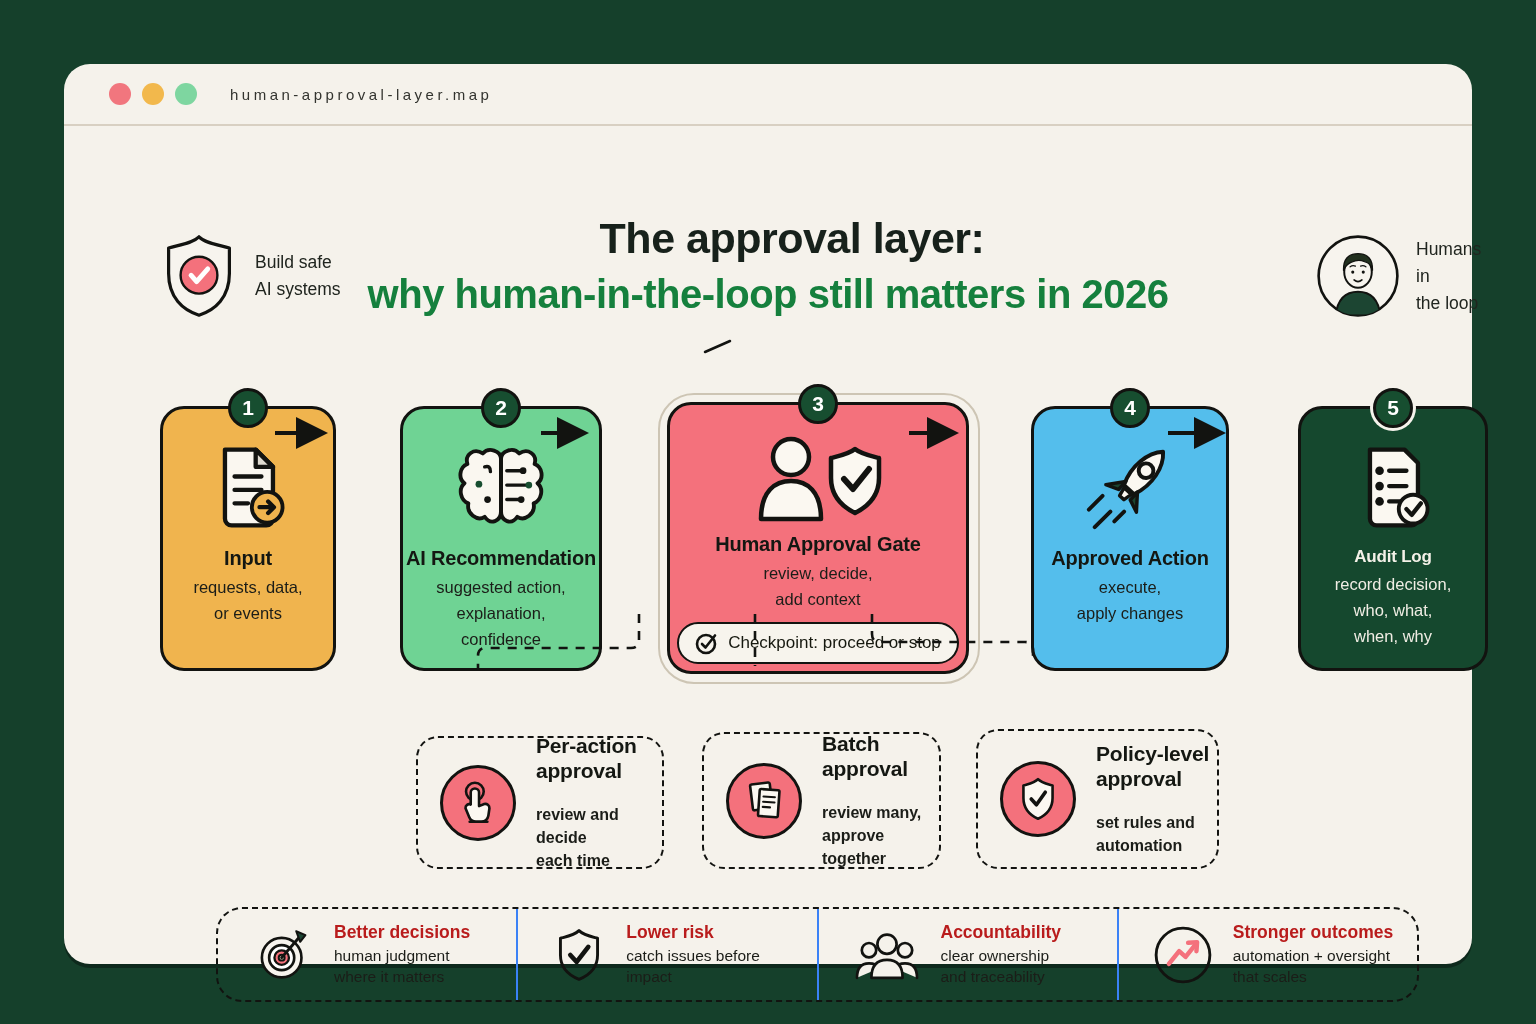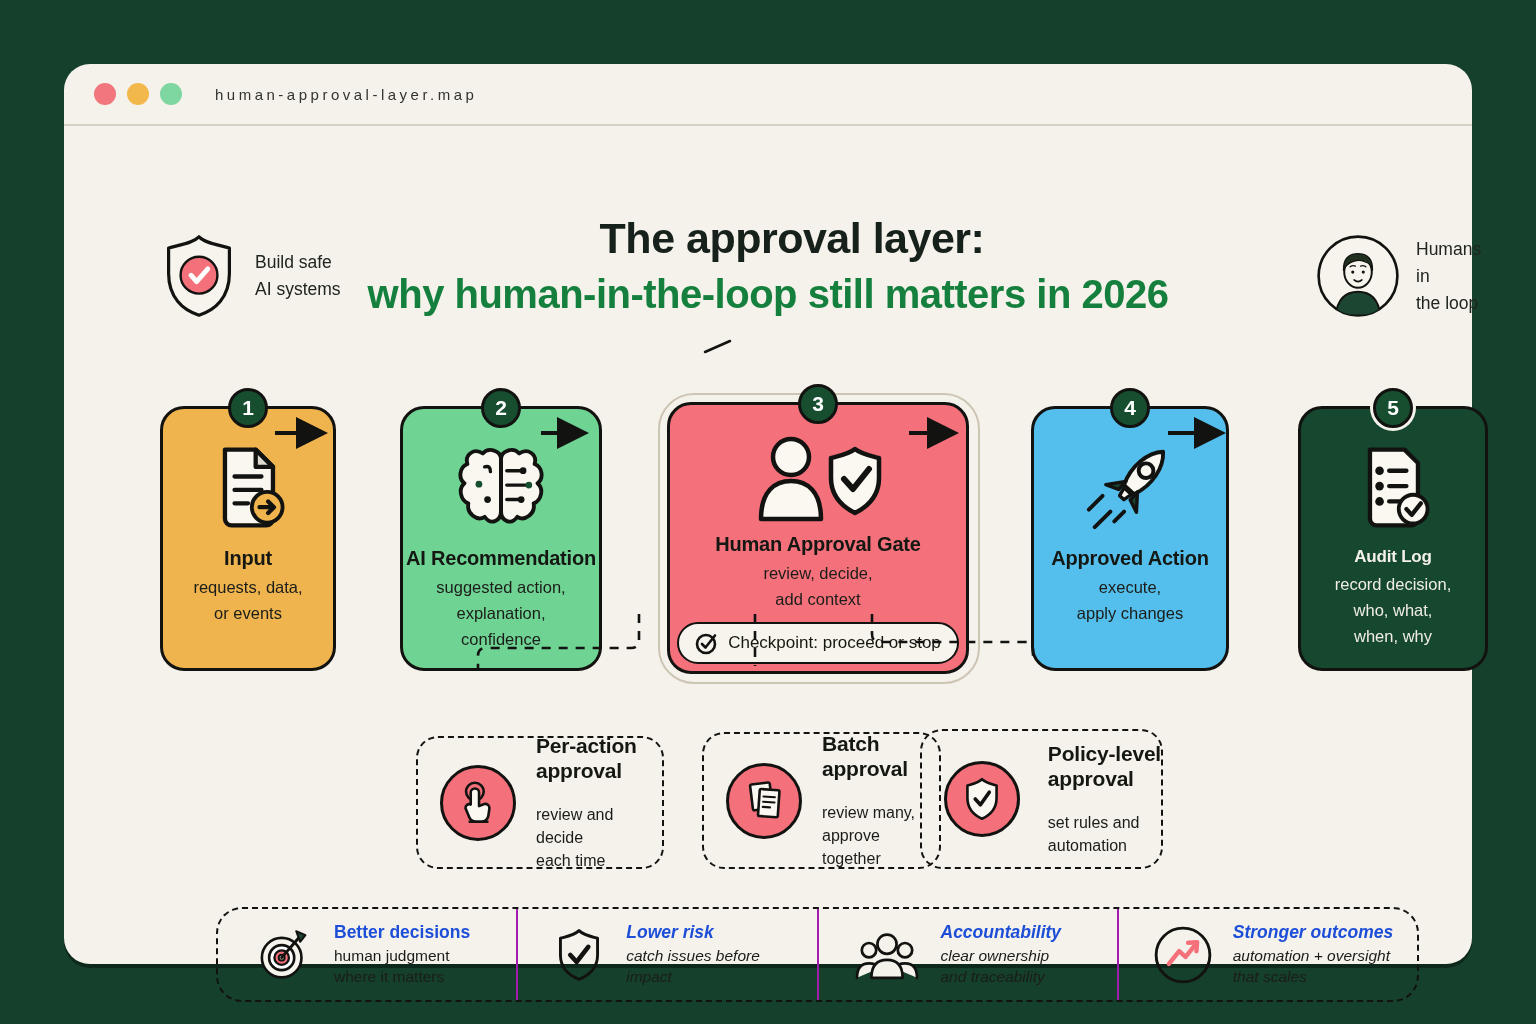--- a/index.html
+++ b/index.html
@@ -4,21 +4,21 @@
 <style>
   * { margin:0; padding:0; box-sizing:border-box; }
   html,body { width:1536px; height:1024px; }
   body { font-family:"Liberation Sans","DejaVu Sans",sans-serif; background:#15402B; position:relative; overflow:hidden; }
 
   .window { position:absolute; left:64px; top:64px; width:1408px; height:900px;
     background:#F5F2EB; border-radius:26px; box-shadow:0 4px 0 rgba(0,0,0,.35); }
 
   
   .titlebar { position:absolute; left:0; top:0; width:100%; height:62px;
-    border-bottom:2px solid #D8D0C2; display:flex; align-items:center; padding-left:30px;
+    border-bottom:2px solid #D8D0C2; display:flex; align-items:center; padding-left:45px;
     border-radius:26px 26px 0 0; }
   .dot { width:22px; height:22px; border-radius:50%; margin-right:11px; }
   .dot.red{ background:#F1767E; } .dot.yellow{ background:#F2B84C; } .dot.green{ background:#7ED6A0; }
   .filename { margin-left:22px; font-size:15px; letter-spacing:3.5px; color:#33342F; font-weight:500; }
 
   
   .hdr-badge { position:absolute; display:flex; align-items:center; gap:16px; }
   .hdr-badge .txt { font-size:17.5px; color:#20251F; line-height:27px; }
   .badge-left { left:95px; top:168px; }
   .badge-right { left:1252px; top:170px; }
@@ -52,32 +52,32 @@
 
   .pill { display:inline-flex; align-items:center; gap:9px; background:#F7F4ED;
     border:2.5px solid #121310; border-radius:999px; padding:7px 16px; margin-top:10px;
     font-size:17px; color:#16180F; }
 
   
   .mode { position:absolute; border:2.5px dashed #121310; border-radius:22px;
     display:flex; align-items:center; gap:20px; padding-left:22px; }
   .m1 { left:352px; top:672px; width:248px; height:133px; }
   .m2 { left:638px; top:668px; width:239px; height:137px; }
-  .m3 { left:856px; top:665px; width:243px; height:140px;justify-content:space-between; }
+  .m3 { left:912px; top:665px; width:243px; height:140px; }
   .mode .circ { width:76px; height:76px; border-radius:50%; background:#F4717C;
     border:3px solid #121310; flex:none; display:flex; align-items:center; justify-content:center; }
   .mode h4 { font-size:21px; font-weight:700; color:#141712; line-height:25px; letter-spacing:-.2px; }
-  .mode p { font-size:16px; color:#1B1D18; line-height:23px; margin-top:20px; }
+  .mode p { font-size:16px; color:#1B1D18; line-height:23px; margin-top:20px;font-weight:bold; }
 
   
   .benefits { position:absolute; left:152px; top:843px; width:1203px; height:95px;
     border:2.5px dashed #121310; border-radius:26px; display:flex; align-items:center; }
   .benefit { flex:1; display:flex; align-items:center; gap:18px; padding-left:32px; height:100%; }
-  .benefit + .benefit { border-left:2px solid #a21caf;font-style:italic; }
-  .benefit h5 { font-size:17.5px; font-weight:700; color:#1d4ed8; }
+  .benefit + .benefit { border-left:2px solid #3b82f6; }
+  .benefit h5 { font-size:17.5px; font-weight:700; color:#b91c1c; }
   .benefit p { font-size:15.5px; color:#1B1D18; line-height:21px; margin-top:2px; }
 
   svg { display:block; }
   .overlay { position:absolute; left:0; top:0; width:1536px; height:1024px; pointer-events:none; }
 </style>
 </head>
 <body>
 
 <div class="window">
 

